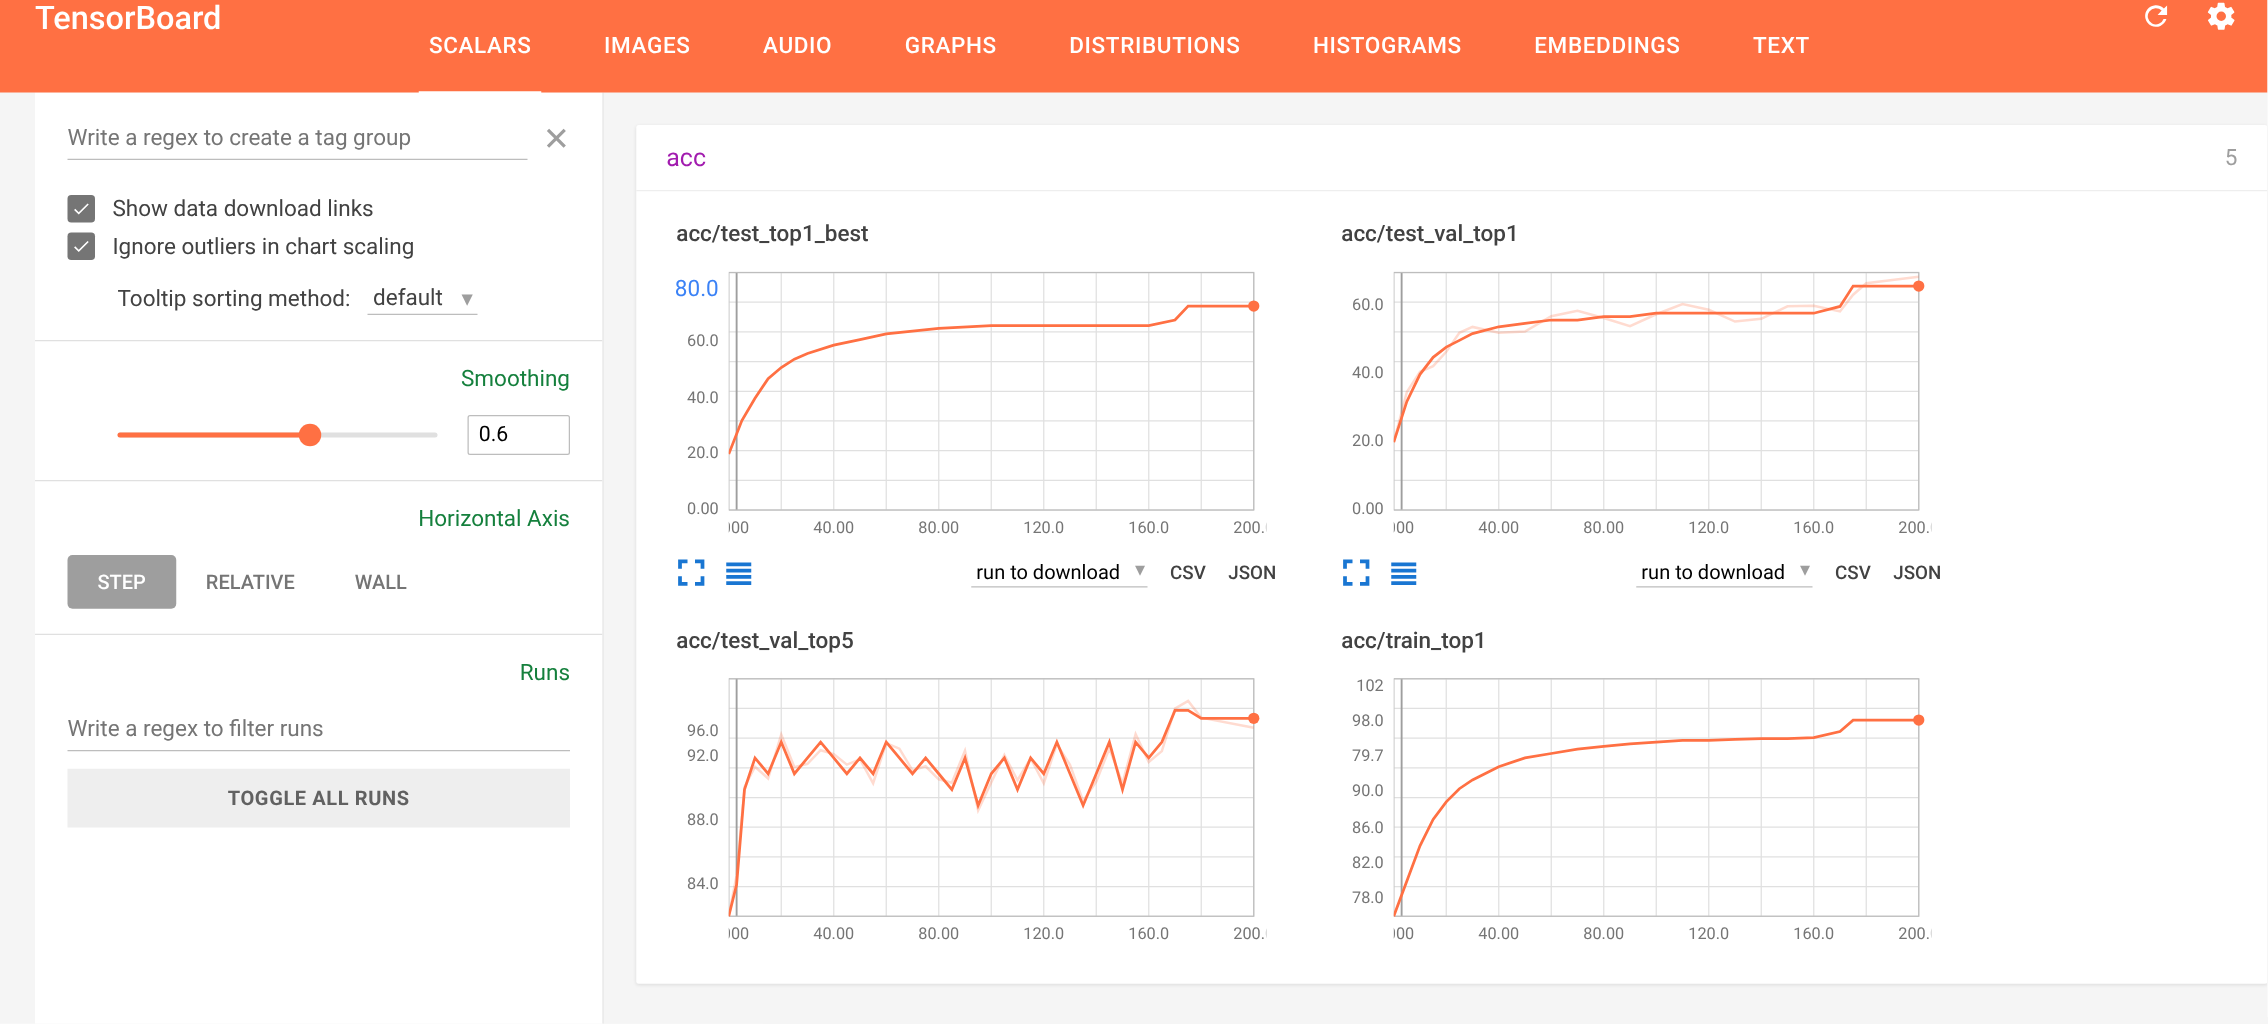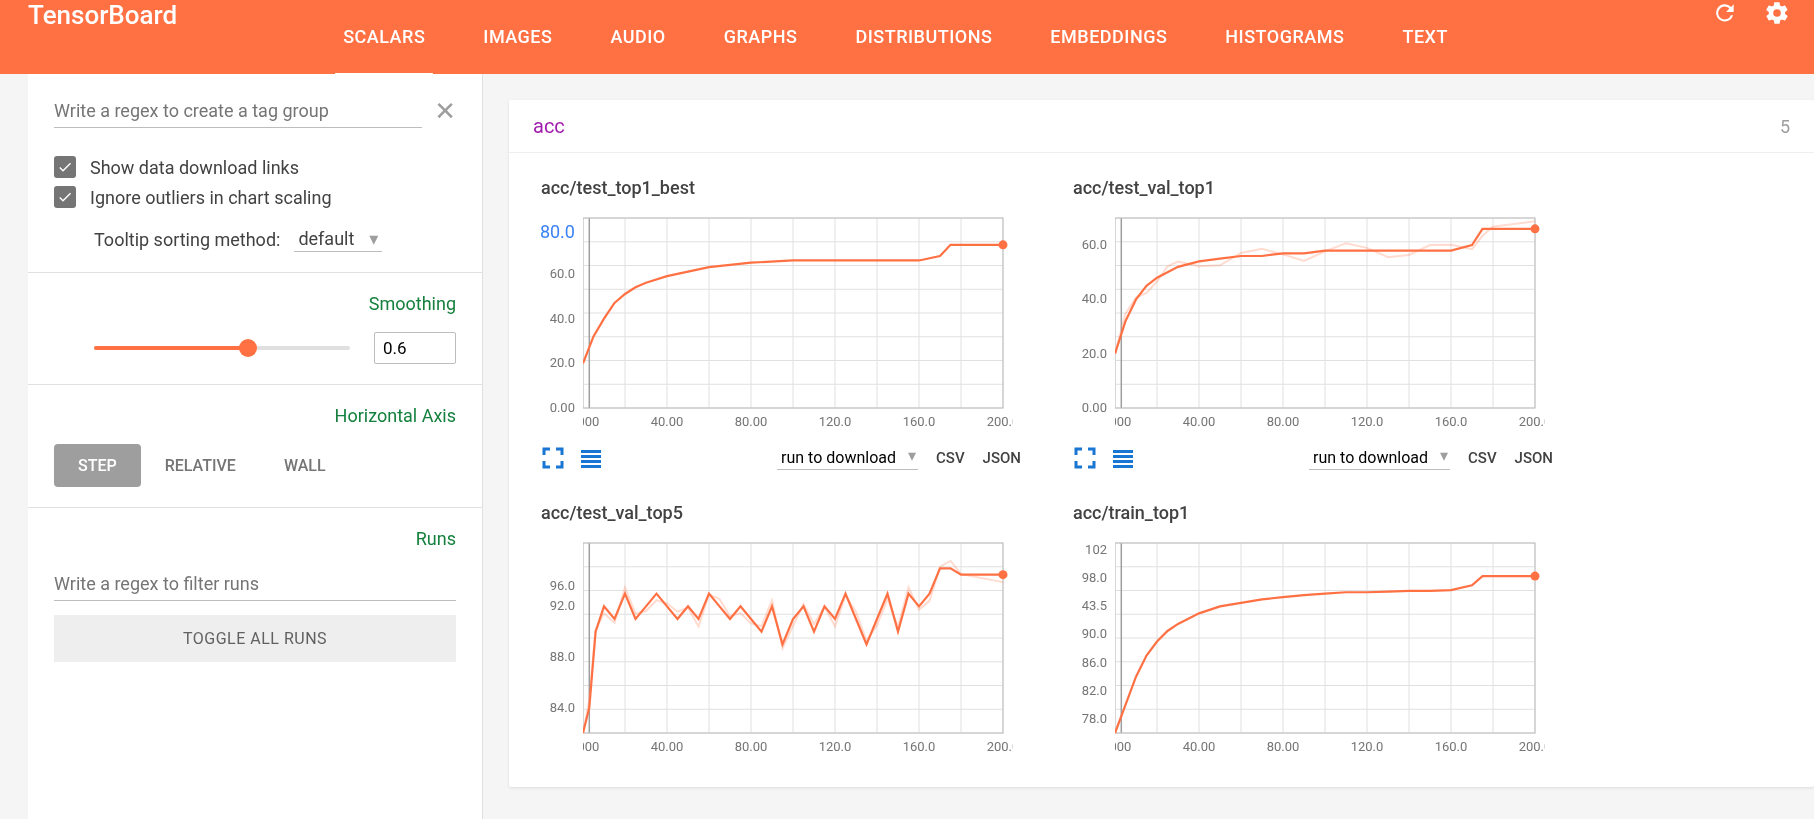--- a/index.html
+++ b/index.html
@@ -34,21 +34,21 @@
 .sb-label { font-size: 18px; color: #15803d; margin-bottom: 18px; text-align: right; }
 .slider-row { display: flex; align-items: center; gap: 24px; padding-left: 40px; }
 .slider { flex: 1; height: 4px; background: #e0e0e0; position: relative; border-radius: 2px; }
 .slider-fill { position: absolute; left: 0; top: 0; height: 100%; background: #ff7043; border-radius: 2px; }
 .slider-thumb { position: absolute; top: 50%; transform: translate(-50%, -50%); width: 18px; height: 18px; background: #ff7043; border-radius: 50%; }
 .slider-input { width: 82px; height: 32px; border: 1px solid #bdbdbd; font-size: 17px; padding: 0 8px; border-radius: 2px; }
 .axis-buttons { display: flex; gap: 0; }
 .axis-btn { padding: 12px 24px; font-size: 16px; font-weight: 500; border: none; background: transparent; color: #757575; cursor: pointer; border-radius: 4px; }
 .axis-btn.active { background: #9e9e9e; color: #fff; }
 .runs-filter { width: 100%; border: none; border-bottom: 1px solid #bdbdbd; font-size: 18px; color: #9e9e9e; padding: 6px 0; margin-bottom: 14px; outline: none; }
-.toggle-all { width: 100%; padding: 14px; background: #eeeeee; border: none; font-size: 16px; font-weight: 400; color: #616161; letter-spacing: 0.5px; cursor: pointer; }
+.toggle-all { width: 100%; padding: 14px; background: #eeeeee; border: none; font-size: 16px; font-weight: 700; color: #616161; letter-spacing: 0.5px; cursor: pointer; }
 
 
 .content-inner { background: #fff; margin: 26px 0 0 26px; border-radius: 2px; box-shadow: 0 1px 3px rgba(0,0,0,0.1); }
 .filter-bar { display: flex; align-items: center; padding: 14px 24px; border-bottom: 1px solid #eee; }
 .filter-bar span.val { font-size: 20px; color: #a21caf; flex: 1; }
 .filter-bar .count { font-size: 18px; color: #9e9e9e; }
 
 .charts-grid { display: flex; flex-wrap: wrap; gap: 32px 52px; padding: 24px 32px; }
 .chart-card { width: 480px; }
 .chart-title { font-size: 18px; color: #424242; margin-bottom: 10px; font-weight: 500; }
@@ -66,22 +66,22 @@
 <body>
 
 <div class="header">
   <div class="logo">TensorBoard</div>
   <div class="tabs" id="header-tabs">
       <div class="tab active">SCALARS</div>
       <div class="tab">IMAGES</div>
       <div class="tab">AUDIO</div>
       <div class="tab">GRAPHS</div>
       <div class="tab">DISTRIBUTIONS</div>
+      <div class="tab">HISTOGRAMS</div>
       <div class="tab">EMBEDDINGS</div>
-      <div class="tab">HISTOGRAMS</div>
       <div class="tab">TEXT</div>
     </div>
   <div class="header-icons">
     <span><svg viewBox="0 0 24 24">
           <path d="M17.65 6.35A8 8 0 1 0 19.5 14h-2.1a6 6 0 1 1-1.4-6.2L13 11h7V4l-2.35 2.35z"></path>
         </svg></span>
     <span><svg viewBox="0 0 24 24">
           <path d="M19.4 13a7.5 7.5 0 0 0 .1-1 7.5 7.5 0 0 0-.1-1l2.1-1.6a.5.5 0 0 0 .1-.7l-2-3.4a.5.5 0 0 0-.6-.2l-2.5 1a7.3 7.3 0 0 0-1.7-1l-.4-2.6a.5.5 0 0 0-.5-.5h-4a.5.5 0 0 0-.5.5L9 5.1a7.3 7.3 0 0 0-1.7 1l-2.5-1a.5.5 0 0 0-.6.2l-2 3.4a.5.5 0 0 0 .1.7L4.5 11a7.5 7.5 0 0 0-.1 1 7.5 7.5 0 0 0 .1 1l-2.1 1.6a.5.5 0 0 0-.1.7l2 3.4a.5.5 0 0 0 .6.2l2.5-1a7.3 7.3 0 0 0 1.7 1l.4 2.6a.5.5 0 0 0 .5.5h4a.5.5 0 0 0 .5-.5l.4-2.6a7.3 7.3 0 0 0 1.7-1l2.5 1a.5.5 0 0 0 .6-.2l2-3.4a.5.5 0 0 0-.1-.7zM12 15.5A3.5 3.5 0 1 1 15.5 12 3.5 3.5 0 0 1 12 15.5z"></path>
         </svg></span>
   </div>
@@ -313,21 +313,21 @@
               </svg></div>
 
   </div>
           <div class="chart-card">
     <div class="chart-title">acc/train_top1</div>
     <div class="chart-box"><div style="position:absolute;left:-50px;top:0;height:100%;width:46px;">
                 <div style="position:absolute;right:4px;top:177.92592592592592px;font-size:13px;color:#757575;">78.0</div>
                 <div style="position:absolute;right:4px;top:149.77777777777777px;font-size:13px;color:#757575;">82.0</div>
                 <div style="position:absolute;right:4px;top:121.62962962962962px;font-size:13px;color:#757575;">86.0</div>
                 <div style="position:absolute;right:4px;top:93.48148148148148px;font-size:13px;color:#757575;">90.0</div>
-                <div style="position:absolute;right:4px;top:65.33333333333334px;font-size:13px;color:#757575;">43.5</div>
+                <div style="position:absolute;right:4px;top:65.33333333333334px;font-size:13px;color:#757575;">79.7</div>
                 <div style="position:absolute;right:4px;top:37.18518518518519px;font-size:13px;color:#757575;">98.0</div>
                 <div style="position:absolute;right:4px;top:9.037037037037038px;font-size:13px;color:#757575;">102</div>
               </div><svg class="chart-svg" viewBox="0 0 430 230">
                 <line x1="0" y1="10" x2="0" y2="200" stroke="#e0e0e0" stroke-width="1"></line>
                 <line x1="42" y1="10" x2="42" y2="200" stroke="#e0e0e0" stroke-width="1"></line>
                 <line x1="84" y1="10" x2="84" y2="200" stroke="#e0e0e0" stroke-width="1"></line>
                 <line x1="126" y1="10" x2="126" y2="200" stroke="#e0e0e0" stroke-width="1"></line>
                 <line x1="168" y1="10" x2="168" y2="200" stroke="#e0e0e0" stroke-width="1"></line>
                 <line x1="210" y1="10" x2="210" y2="200" stroke="#e0e0e0" stroke-width="1"></line>
                 <line x1="252" y1="10" x2="252" y2="200" stroke="#e0e0e0" stroke-width="1"></line>

